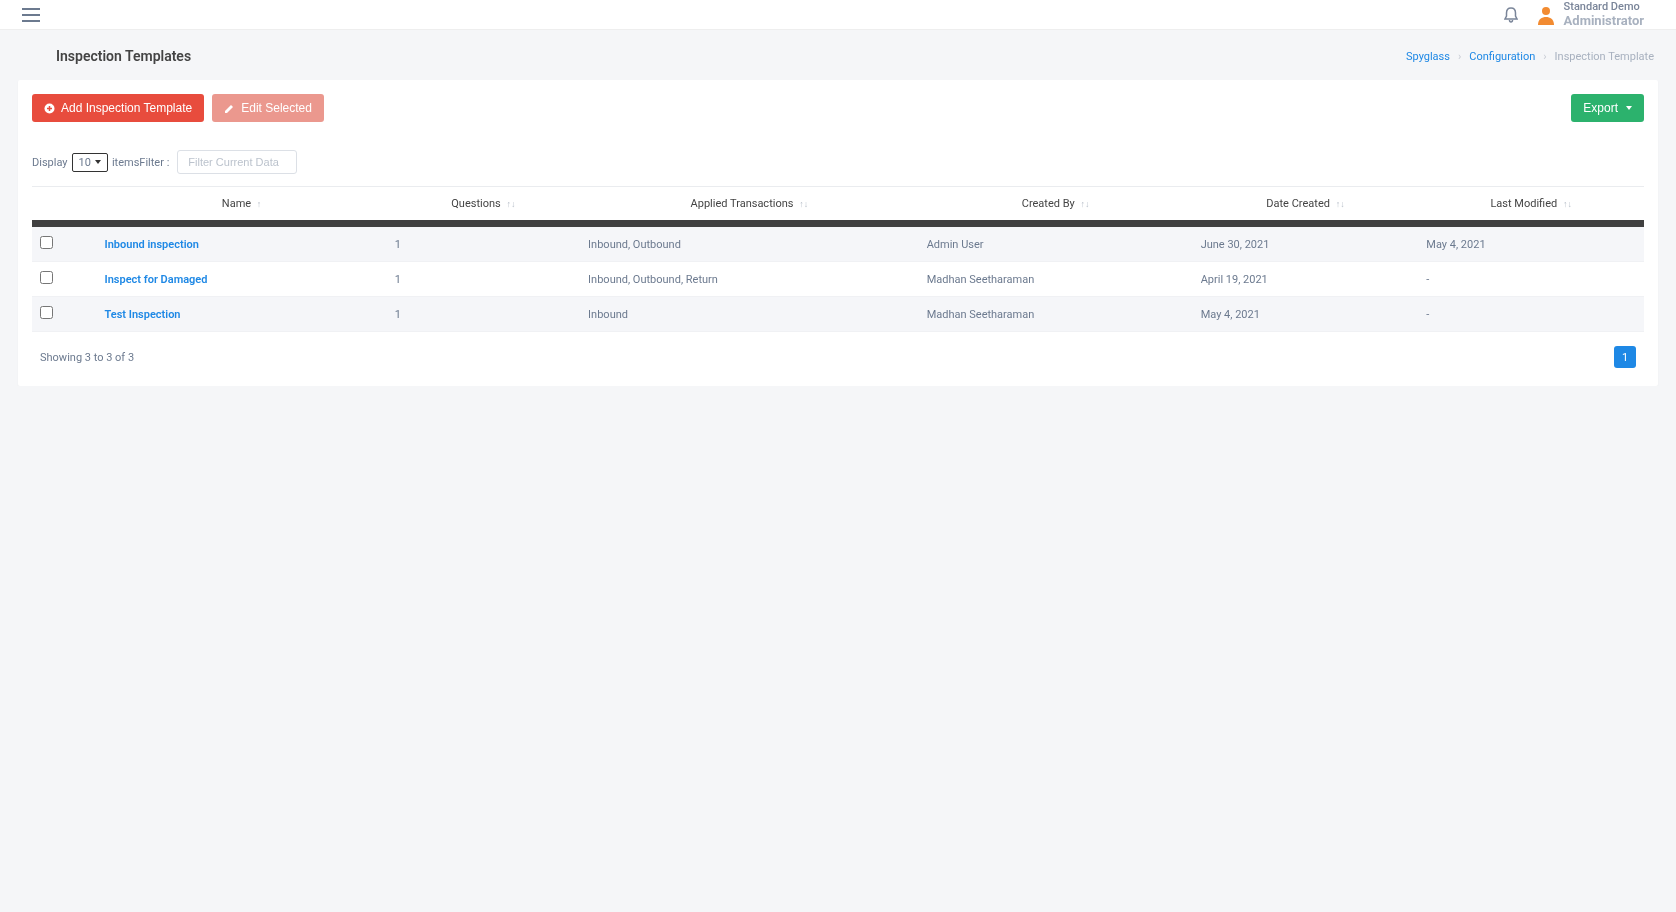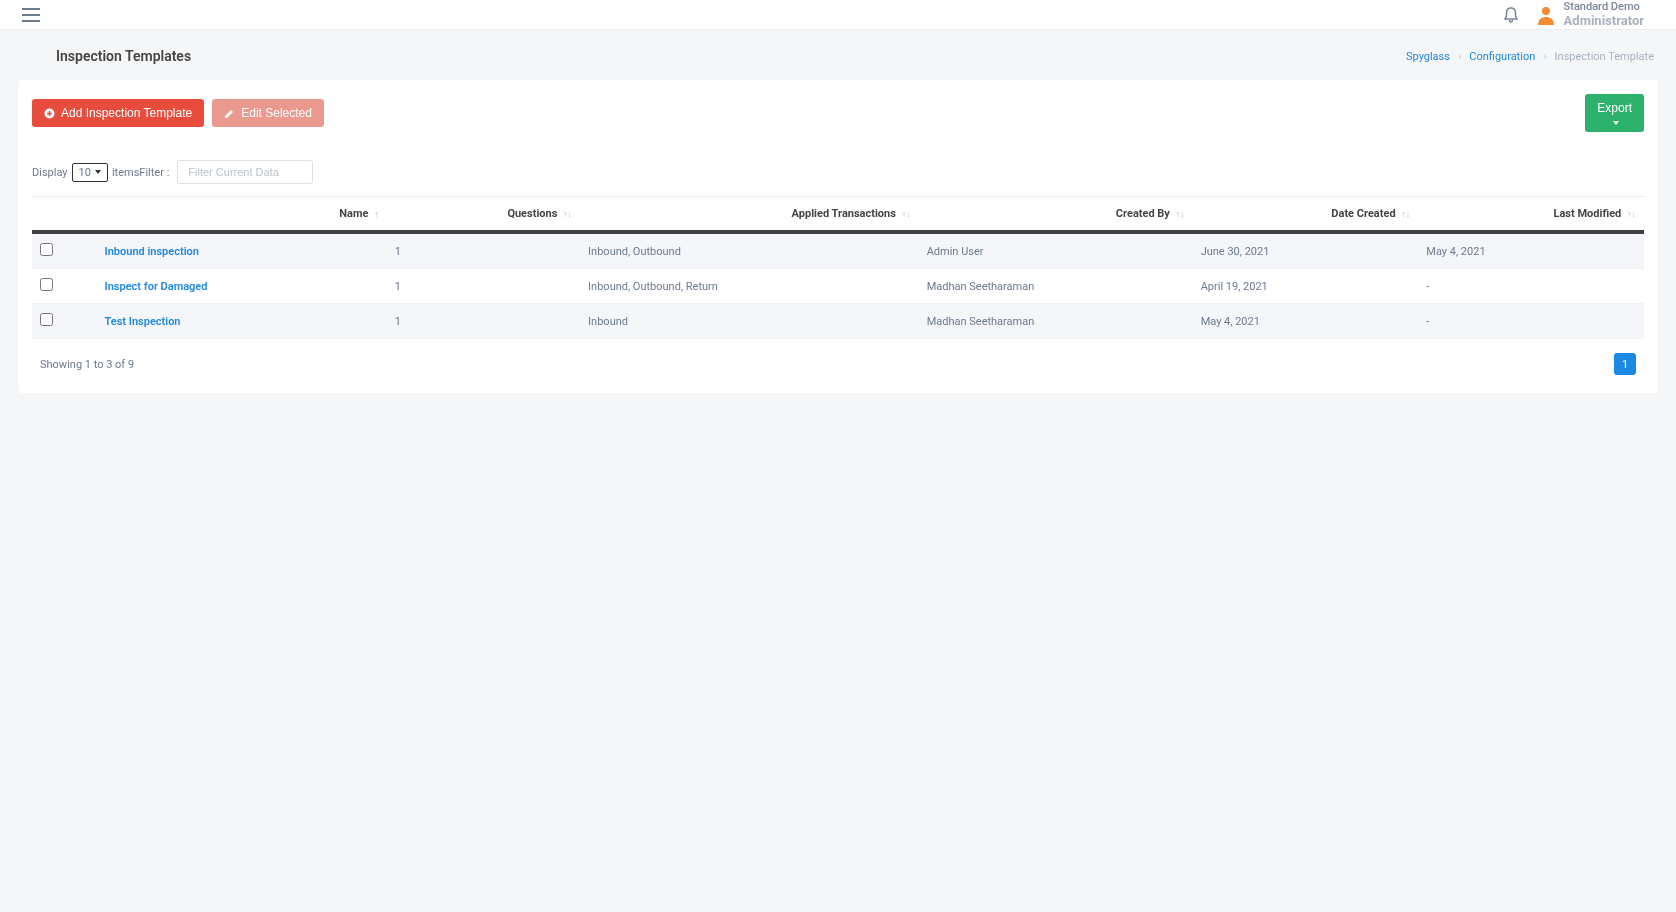--- a/index.html
+++ b/index.html
@@ -130,21 +130,20 @@
       gap: 6px;
     }
     .btn-red {
       background: #e84c3d;
     }
     .btn-red-light {
       background: #eb988e;
     }
     .btn-green {
       background: #2cb26d;
-      flex-direction: column;
     }
     .btn-green .caret {
       margin-left: 2px;
       display: inline-block;
       width: 0;
       height: 0;
       border-left: 3px solid transparent;
       border-right: 3px solid transparent;
       border-top: 4px solid #fff;
     }
@@ -187,38 +186,38 @@
     .filter-section {
       display: flex;
       align-items: center;
       gap: 8px;
     }
     .filter-input {
       border: 1px solid #dce0e6;
       border-radius: 3px;
       padding: 5px 10px;
       font-size: 11px;
-      width: 136px;
+      width: 120px;
       color: #6c7a8f;
     }
     .filter-input::placeholder {
       color: #bcc3cd;
     }
     table {
       width: 100%;
       border-collapse: collapse;
     }
     thead th {
-      text-align: right;
-      font-size: 11px;
-      font-weight: 700;
+      text-align: center;
+      font-size: 11px;
+      font-weight: 400;
       color: #444;
       padding: 10px 8px;
       border-top: 1px solid #eaecef;
-      border-bottom: 4px solid #404040;
+      border-bottom: 7px solid #404040;
     }
     thead th .sort-icon {
       font-size: 9px;
       color: #b8bfc9;
       margin-left: 3px;
     }
     tbody td {
       padding: 9px 8px;
       font-size: 11px;
       color: #6c7a8f;
@@ -393,18 +392,18 @@
         <td>1</td>
         <td>Inbound</td>
         <td>Madhan Seetharaman</td>
         <td>May 4, 2021</td>
         <td>-</td>
       </tr>
     </tbody>
   </table>
 
   <div class="footer-row">
-    <span>Showing 1 to 3 of 9</span>
+    <span>Showing 3 to 3 of 3</span>
     <div class="pagination">
       <span class="page-num">1</span>
     </div>
   </div>
 </div>
 
 </body></html>

